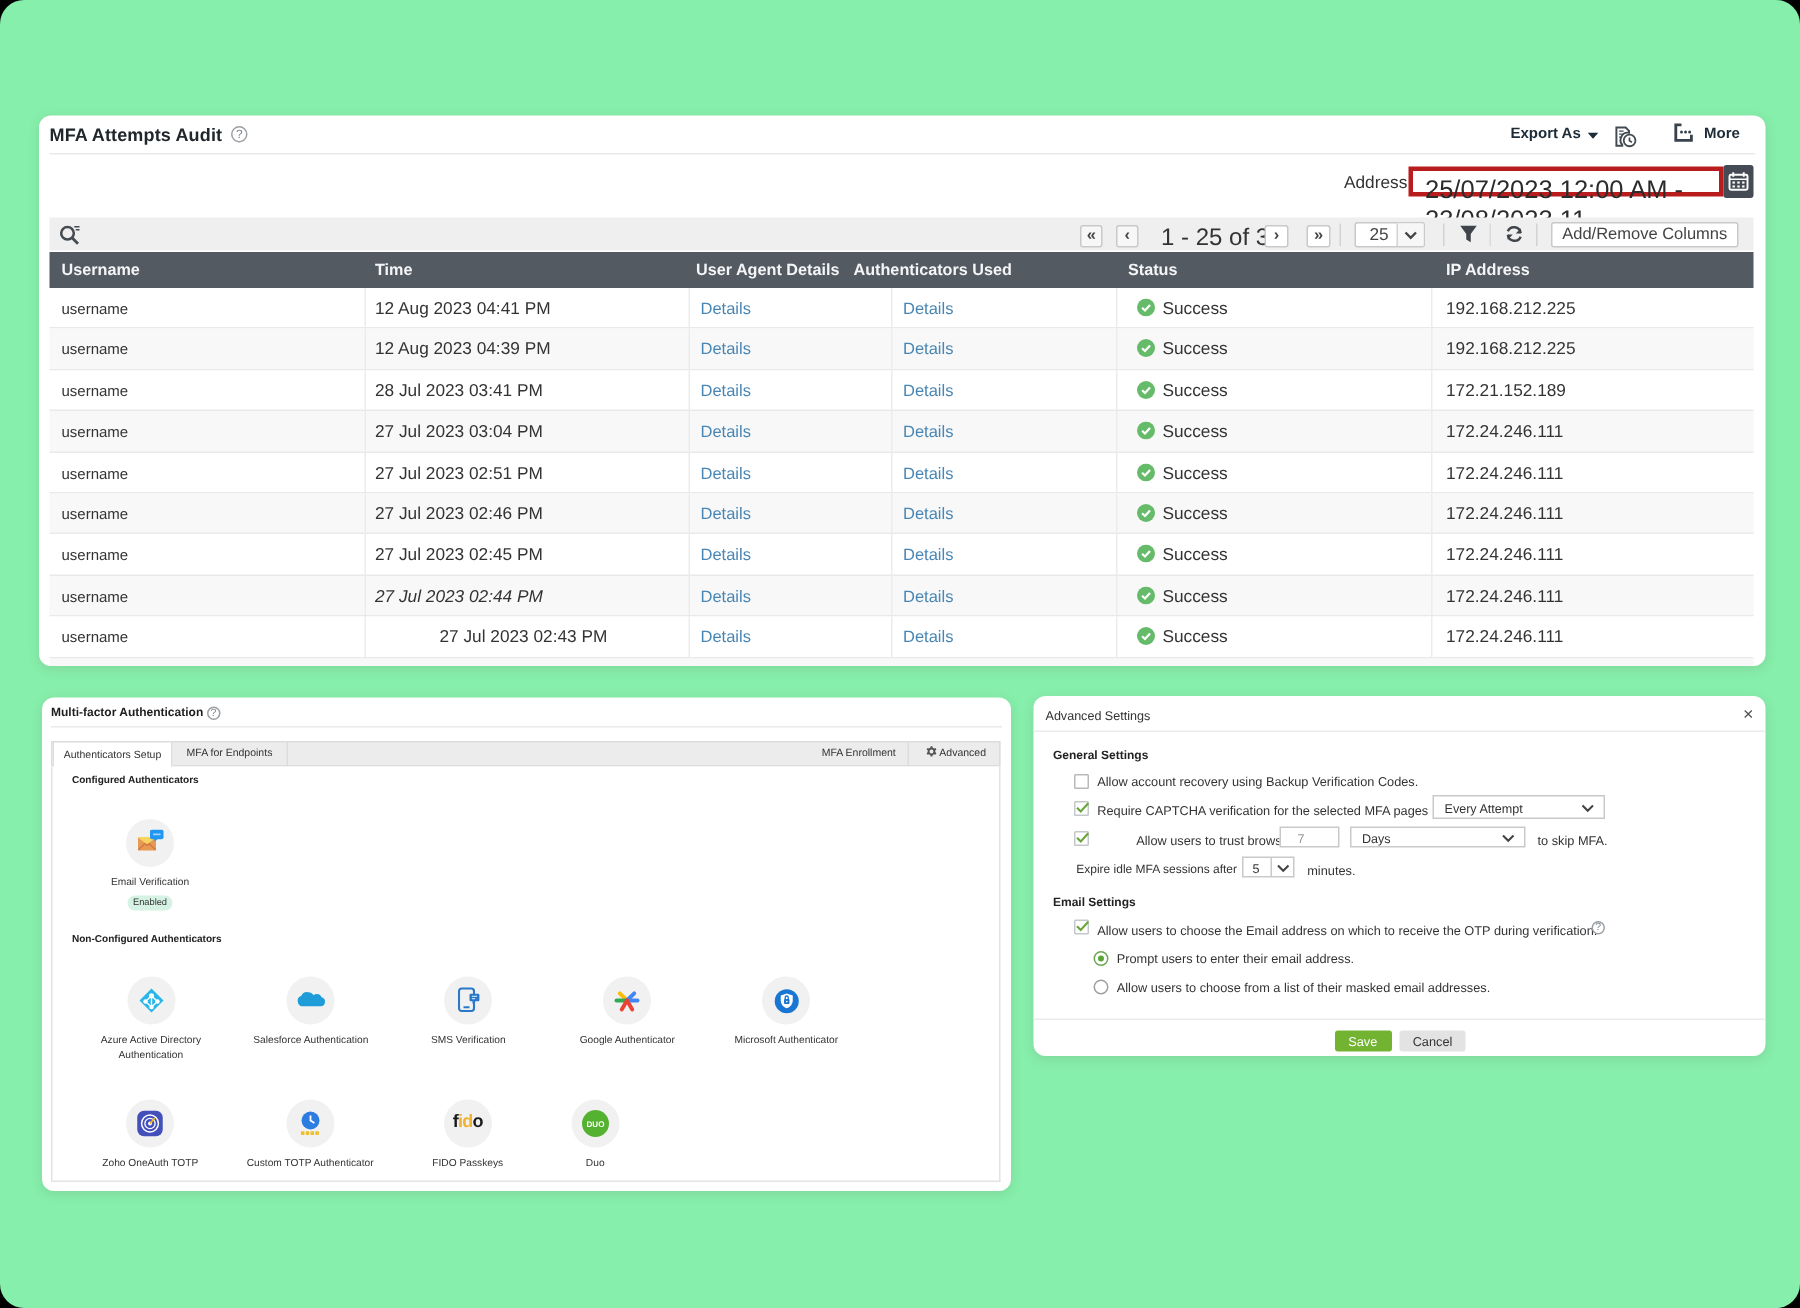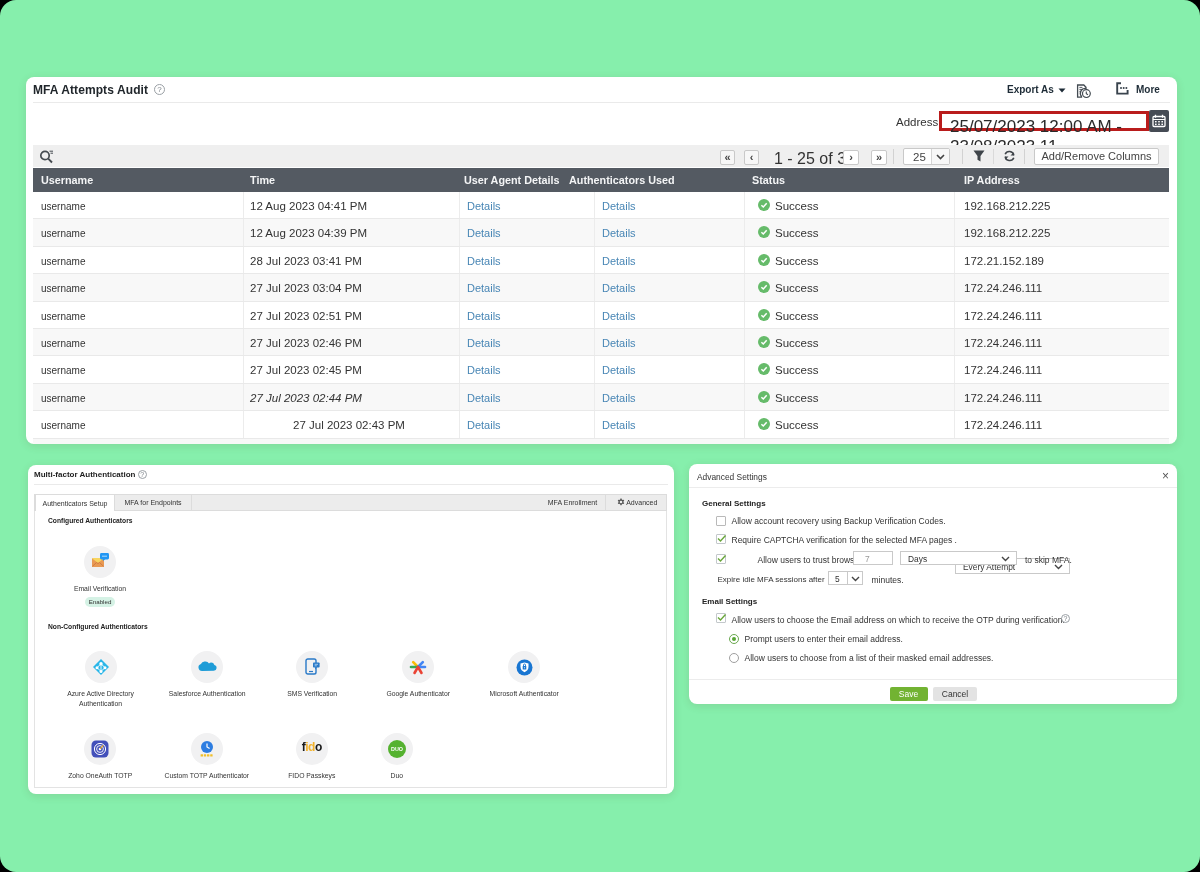--- a/index.html
+++ b/index.html
@@ -444,21 +444,21 @@
     <div class="hr1"></div>
     <div class="as-h" style="left:13px; top:34.5px;">General Settings</div>
     <div class="cbox" style="left:27px; top:52px;"></div>
     <div class="as-t" style="left:42.5px; top:52px;">Allow account recovery using Backup Verification Codes.</div>
     <div class="cbox on" style="left:27px; top:70px;">
         <svg width="11" height="11" viewBox="0 0 11 11">
           <path d="M2 5.5 L4.5 8 L9.5 2.5" fill="none" stroke="#69a63a" stroke-width="1.4"></path>
         </svg>
       </div>
     <div class="as-t" style="left:42.5px; top:71px;">Require CAPTCHA verification for the selected MFA pages .</div>
-    <div class="sel" style="left:266px; top:66px; width:115px; height:16px;margin-top:28px;">
+    <div class="sel" style="left:266px; top:66px; width:115px; height:16px;">
       <span class="tx">Every Attempt</span>
       <span class="chev" style="border-left:none;">
           <svg style="position:absolute;left:5px;top:5px;" width="9" height="6">
             <path d="M1 1 L4.5 4.5 L8 1" fill="none" stroke="#444" stroke-width="1.4"></path>
           </svg>
         </span>
     </div>
     <div class="cbox on" style="left:27px; top:90px;">
         <svg width="11" height="11" viewBox="0 0 11 11">
           <path d="M2 5.5 L4.5 8 L9.5 2.5" fill="none" stroke="#69a63a" stroke-width="1.4"></path>

